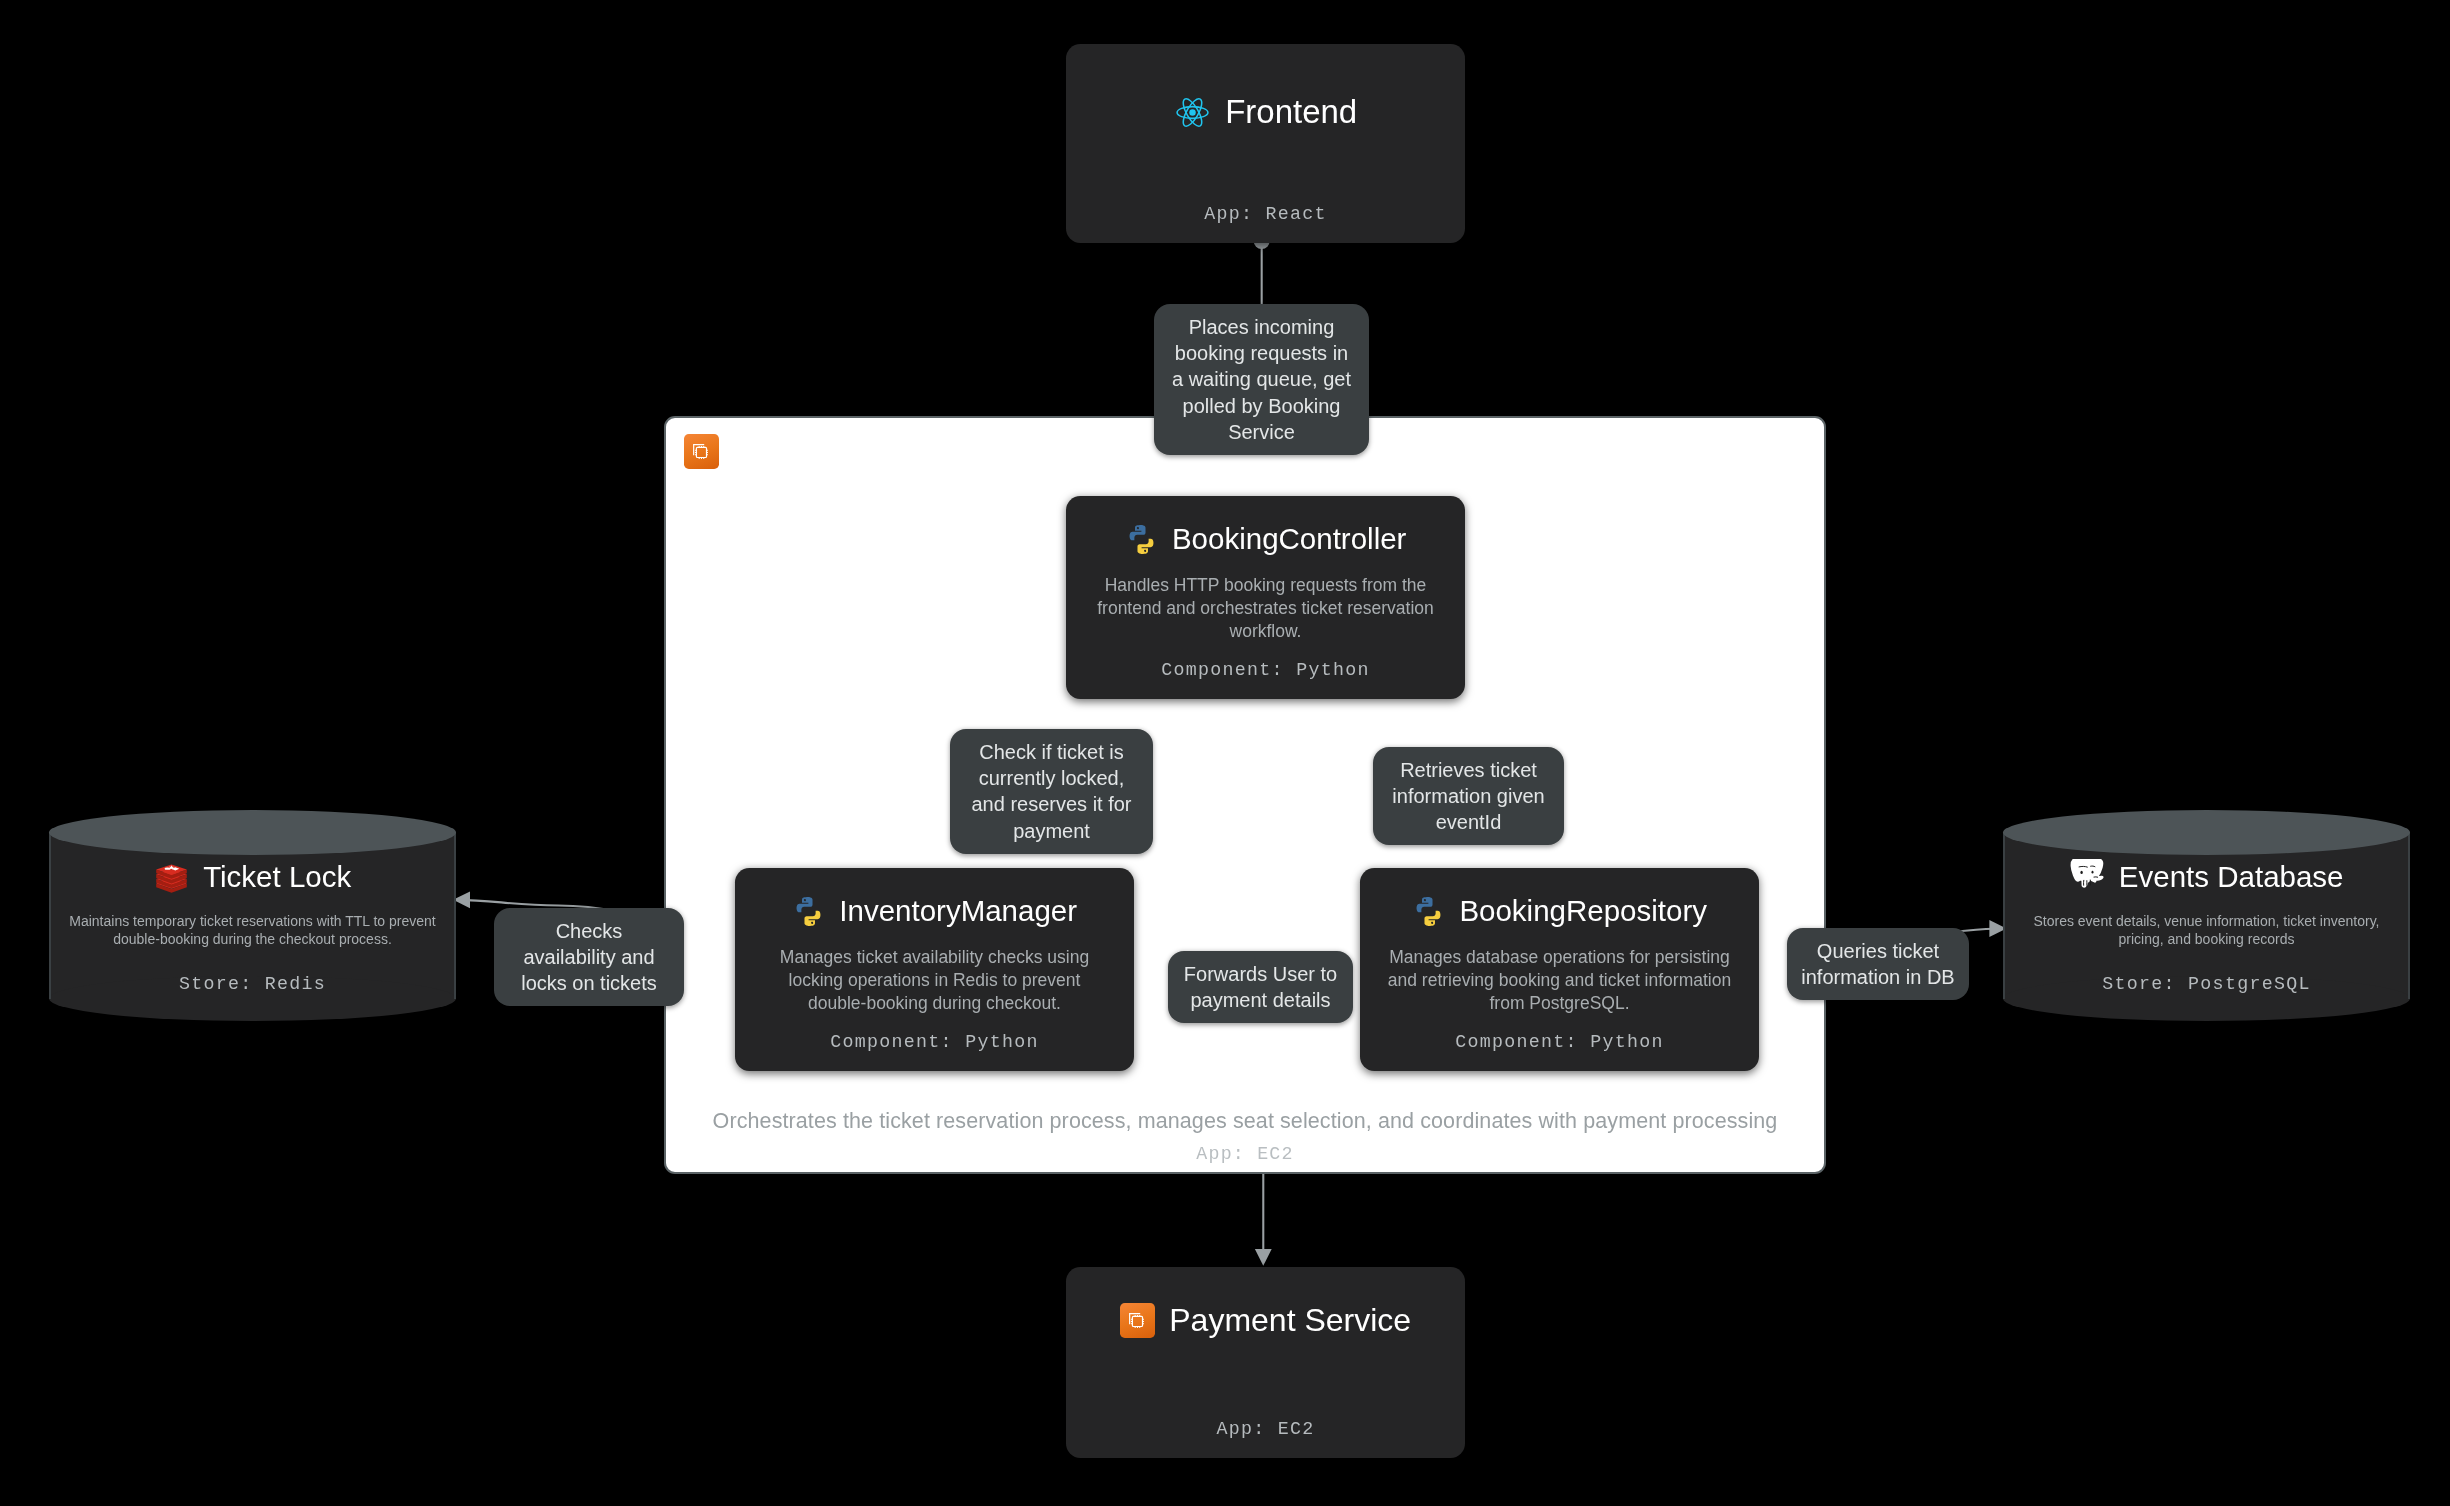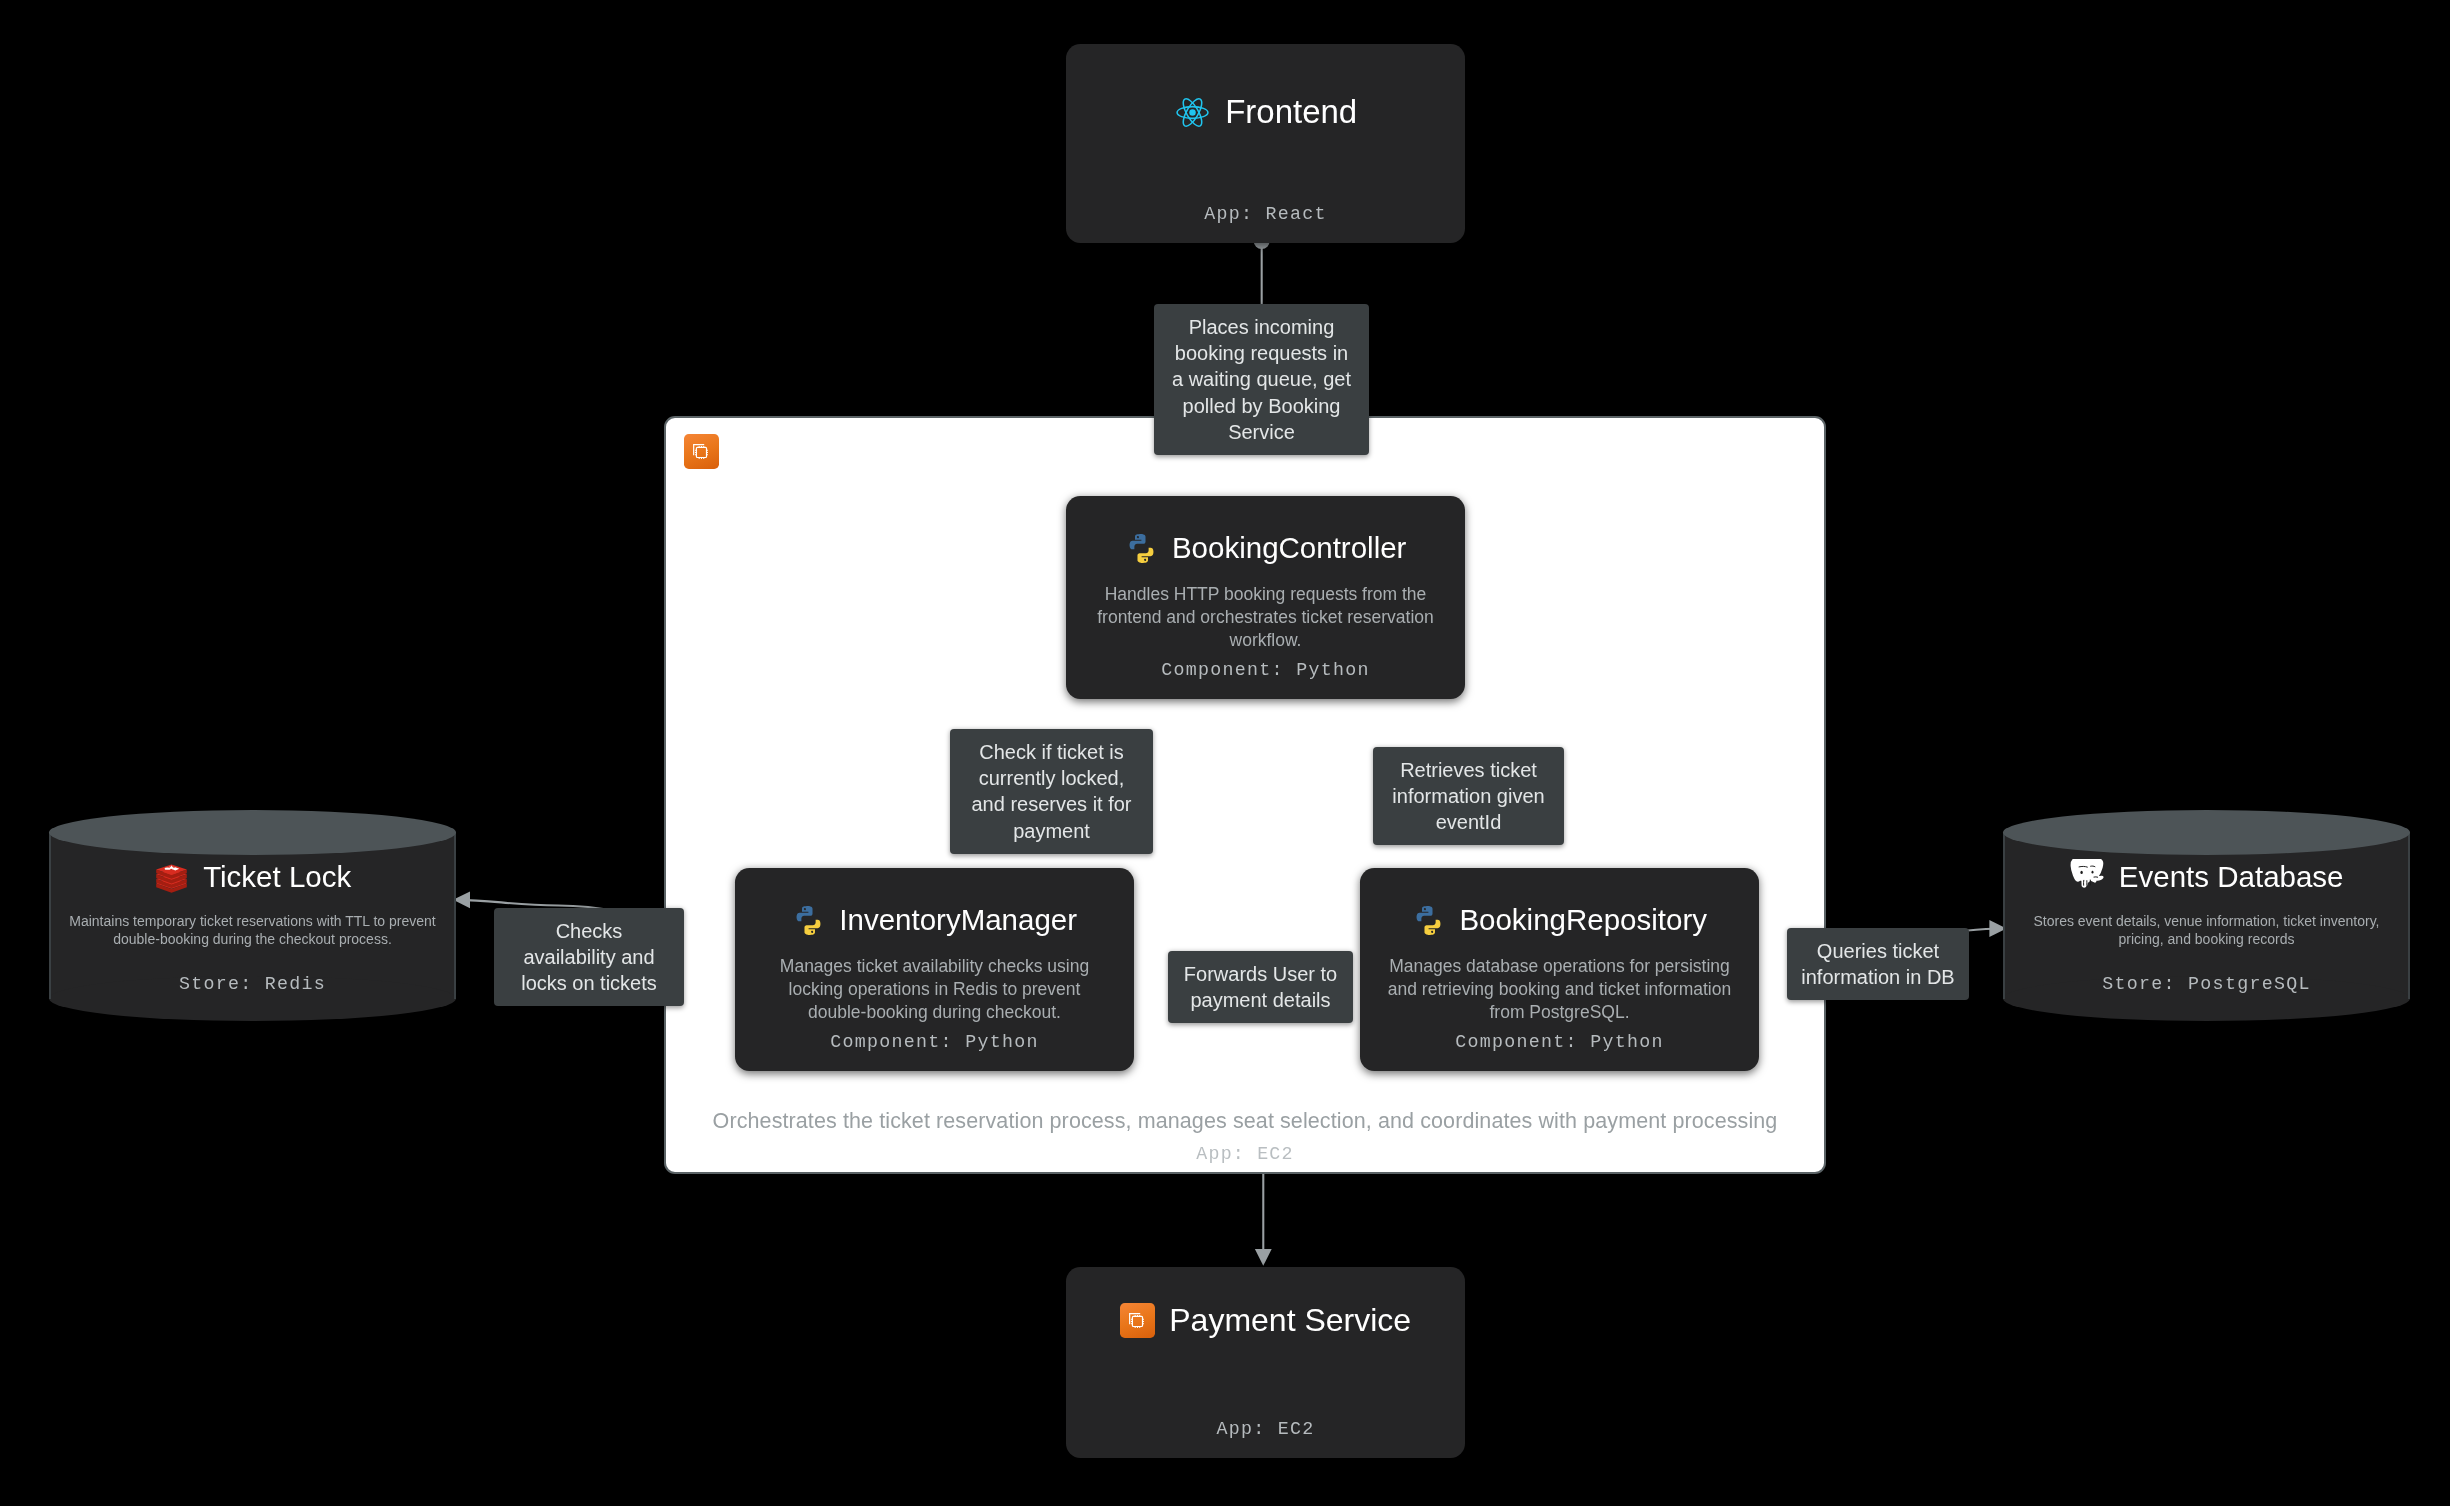--- a/index.html
+++ b/index.html
@@ -64,21 +64,21 @@
     color: #b6bbbe; letter-spacing: 1.3px; text-align: center;
   }
 
   
   .n-frontend { width: 399px; height: 199px; justify-content: flex-start; }
   .n-frontend .node-head { margin-top: 49px; }
   .n-frontend .node-title { font-size: 33px; }
   .n-frontend .node-tech { position: absolute; left: 0; right: 0; bottom: 19px; font-size: 18.3px; }
 
   .n-component { width: 399px; height: 203px; }
-  .n-component .node-head { margin-top: 35px; }
+  .n-component .node-head { margin-top: 26px; }
   .n-component .node-title { font-size: 29.5px; }
   .n-component .node-desc { margin-top: 17.5px; font-size: 17.5px; }
   .n-component .node-tech { position: absolute; left: 0; right: 0; bottom: 19px; font-size: 18.3px; }
 
   .n-payment { width: 399px; height: 191px; }
   .n-payment .node-head { margin-top: 35px; }
   .n-payment .node-title { font-size: 32px; }
   .n-payment .node-desc { margin-top: 16px; font-size: 19px; }
   .n-payment .node-tech { position: absolute; left: 0; right: 0; bottom: 19px; font-size: 18.3px; }
 
@@ -107,21 +107,21 @@
   }
   .cyl-content .node-head { margin-top: 49px; }
   .cyl-content .node-title { font-size: 29.5px; }
   .cyl-content .node-desc { margin-top: 17.5px; font-size: 14px; }
   .cyl-content .node-tech { position: absolute; left: 0; right: 0; bottom: 27px; font-size: 18.3px; }
 
   
   .edge-label {
     position: absolute;
     background: #3a3f41;
-    border-radius: 4px;
+    border-radius: 16px;
     color: #e3e6e7;
     text-align: center;
     font-size: 20px;
     line-height: 1.32;
     padding: 9.6px 12.8px;
     box-shadow: 0 1.6px 4.8px rgba(0,0,0,.4);
   }
 </style>
 </head>
 <body>

